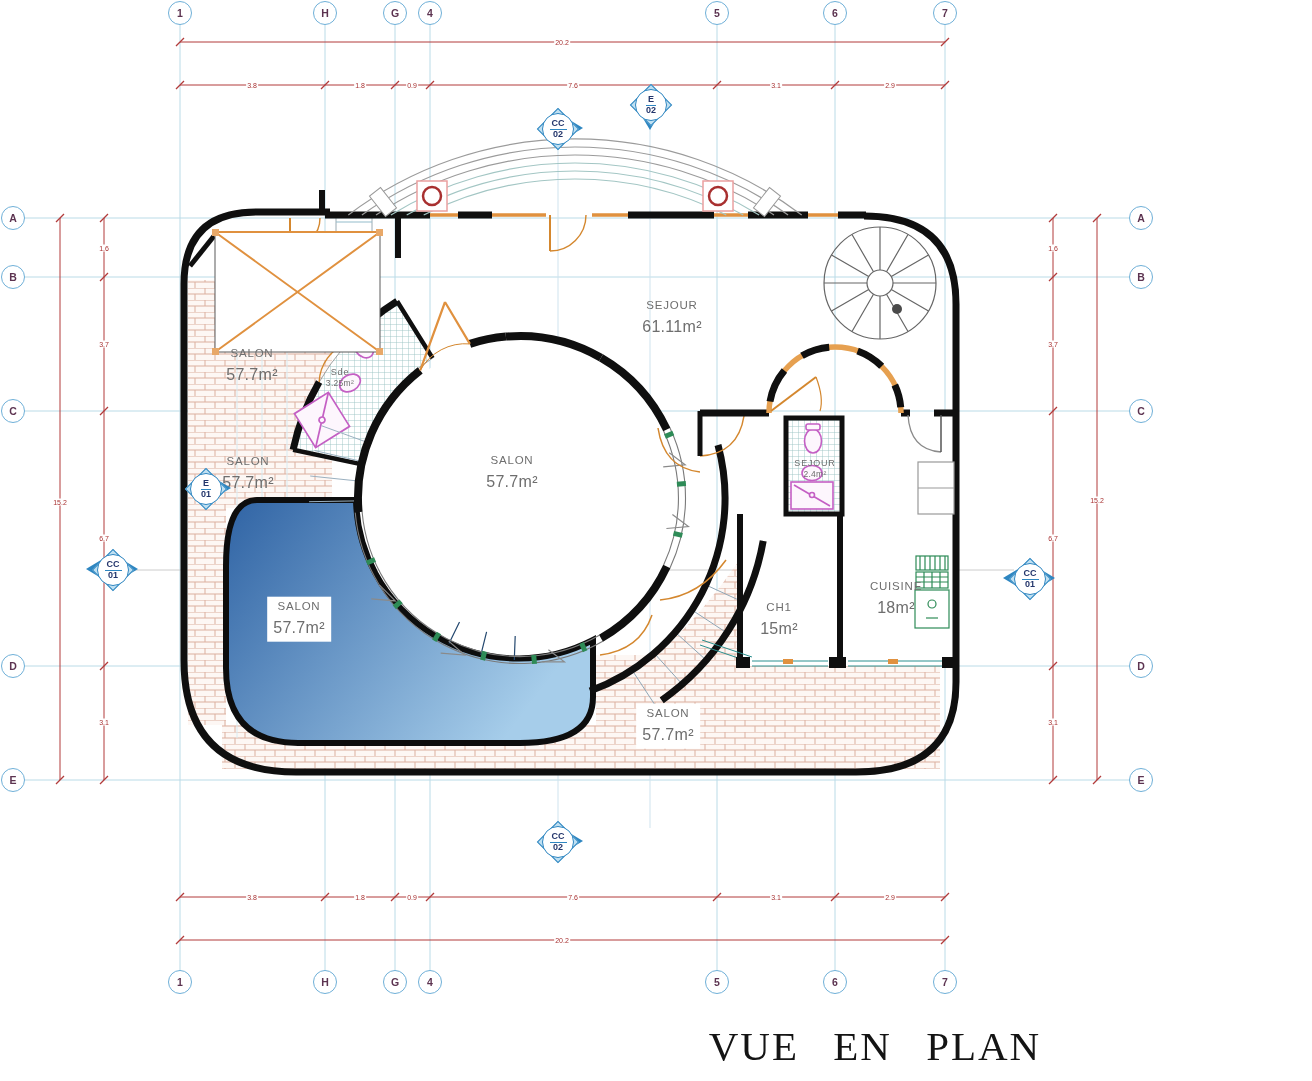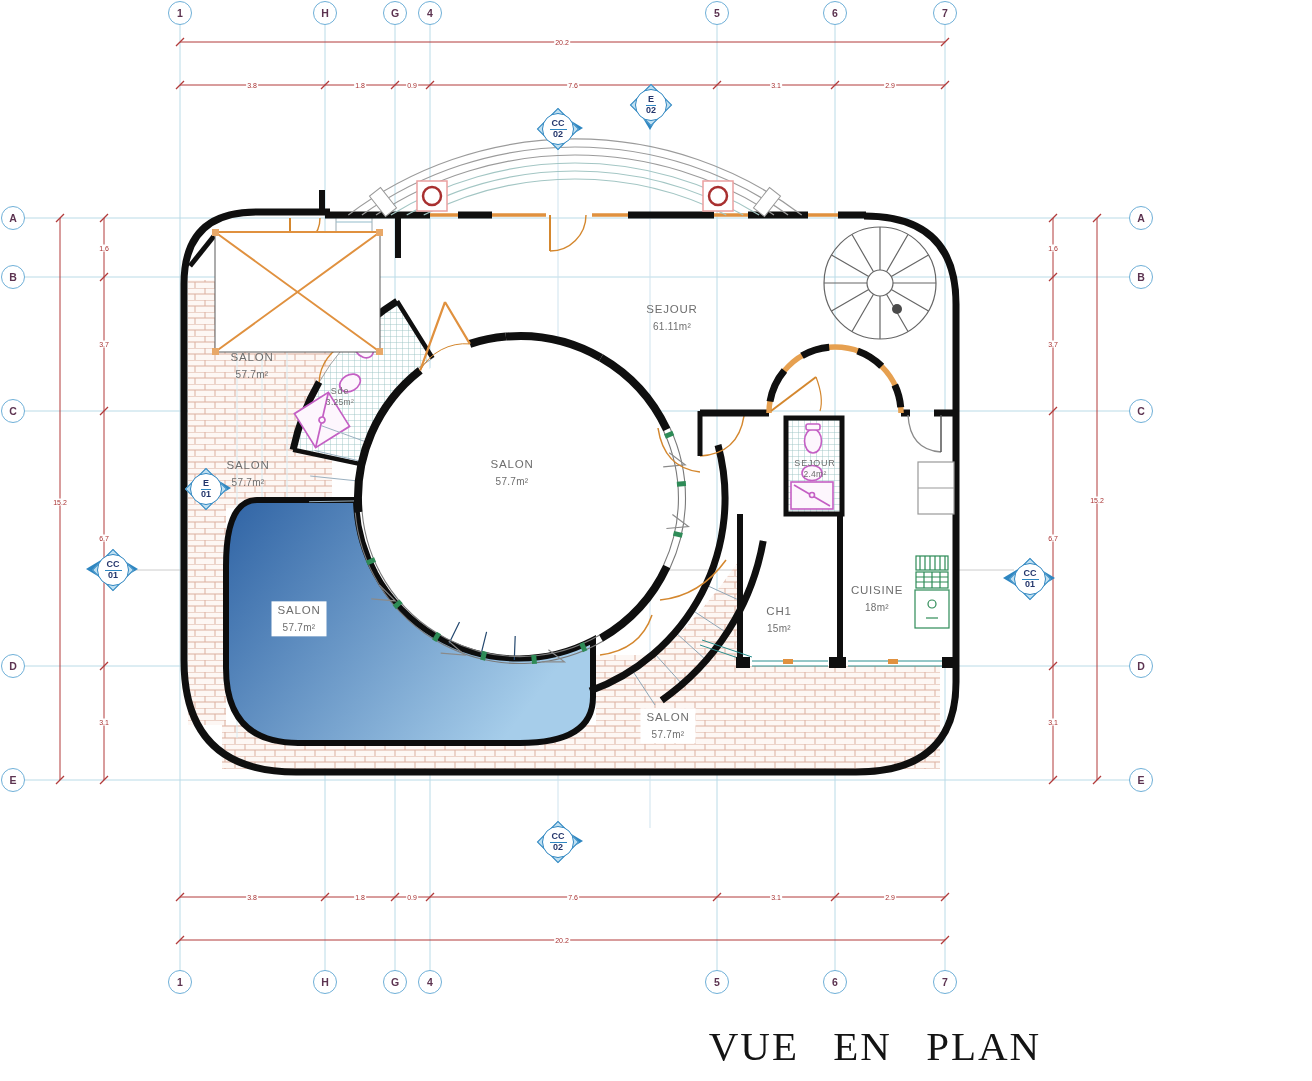--- a/index.html
+++ b/index.html
@@ -21,21 +21,21 @@
   .arr.d{top:11px;left:-9px;border-left:9px solid transparent;border-right:9px solid transparent;border-top:15px solid #2e86c1;}
   .dia{position:absolute;left:-14px;top:-14px;width:28px;height:28px;background:#bfe0f2;
        border:1.5px solid #2e86c1;transform:rotate(45deg);}
   .mc{position:absolute;left:-15px;top:-15px;width:30px;height:30px;border-radius:50%;
       border:1.8px solid #2e86c1;background:#fff;display:flex;flex-direction:column;
       align-items:center;justify-content:center;line-height:1.05;font-size:9px;font-weight:700;color:#23356b;}
   .mc .c1{border-bottom:1.2px solid #2e86c1;padding:0 2px;}
   
   .room{position:absolute;transform:translate(-50%,-50%);text-align:center;color:#6e6e6e;
         font-size:11.5px;letter-spacing:.8px;line-height:1.55;z-index:3;white-space:nowrap;}
-  .room .ra{font-size:10px;letter-spacing:.3px;}
+  .room .ra{font-size:16px;letter-spacing:.3px;}
   .room.chip{background:#fff;padding:1px 6px;}
   .room.sm{font-size:9px;line-height:1.25;}
   .room.sm .ra{font-size:8.5px;}
   .title{position:absolute;left:660px;top:1022px;width:430px;text-align:center;
          font-family:"Liberation Serif",serif;font-size:41px;letter-spacing:2px;word-spacing:22px;
          color:#141414;z-index:3;}
 </style>
 </head>
 <body>
 
@@ -390,21 +390,21 @@
   <div class="mc">
         <span class="c1">CC</span>
         <span>02</span>
       </div>
 </div>
 
 <div class="room" style="left:252px;top:366px">
   <div>SALON</div>
       <div class="ra">57.7m²</div>
 </div>
-<div class="room sm" style="left:340px;top:397px">
+<div class="room sm" style="left:340px;top:378px">
   <div>Sde</div>
       <div class="ra">3.25m²</div>
 </div>
 <div class="room" style="left:672px;top:318px">
   <div>SEJOUR</div>
       <div class="ra">61.11m²</div>
 </div>
 <div class="room" style="left:248px;top:474px">
   <div>SALON</div>
       <div class="ra">57.7m²</div>
@@ -418,21 +418,21 @@
       <div class="ra">57.7m²</div>
 </div>
 <div class="room sm" style="left:815px;top:469px">
   <div>SEJOUR</div>
       <div class="ra">2.4m²</div>
 </div>
 <div class="room" style="left:779px;top:620px">
   <div>CH1</div>
       <div class="ra">15m²</div>
 </div>
-<div class="room" style="left:877px;top:599px">
+<div class="room" style="left:896px;top:599px">
   <div>CUISINE</div>
       <div class="ra">18m²</div>
 </div>
 <div class="room chip" style="left:668px;top:726px">
   <div>SALON</div>
       <div class="ra">57.7m²</div>
 </div>
 
 <div class="title">VUE EN PLAN RDC</div>
 

